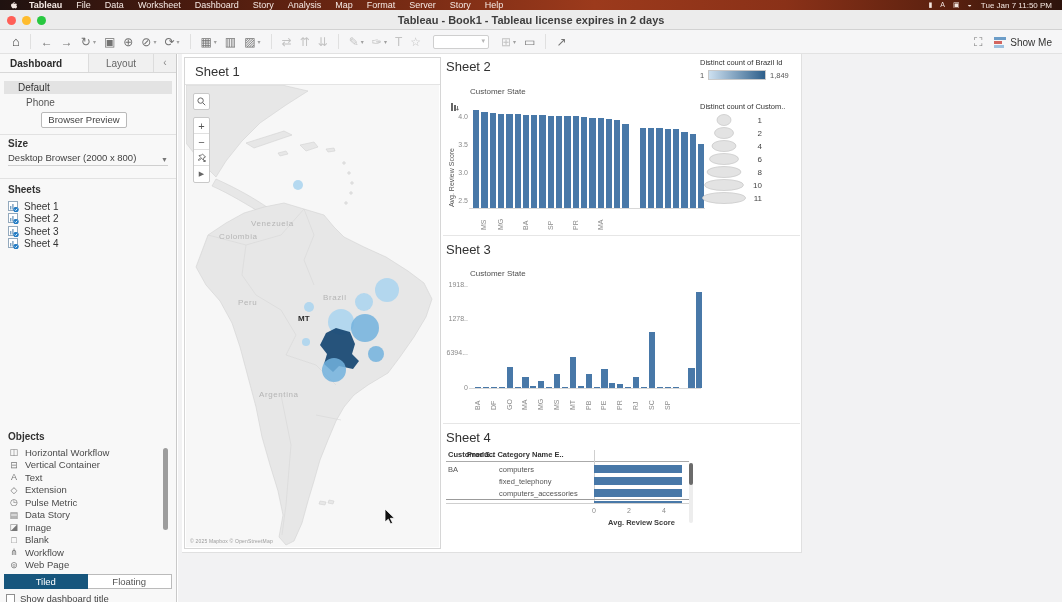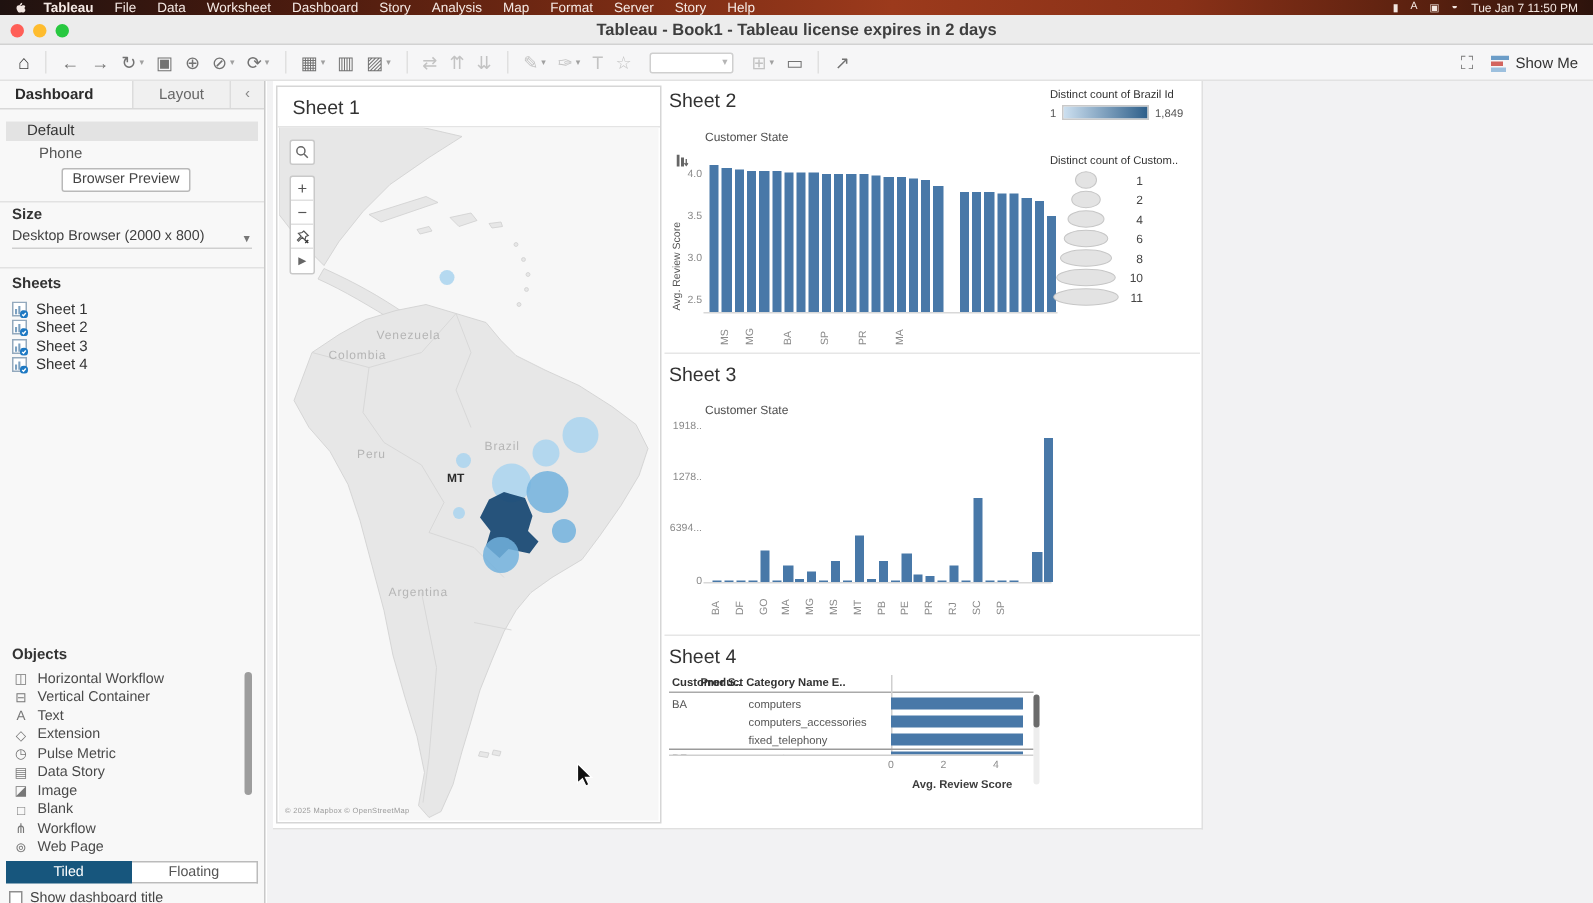--- a/index.html
+++ b/index.html
@@ -596,26 +596,26 @@
         <div class="t4-hline"></div>
         <div class="t4-vline"></div>
         <div class="t4-rows" id="t4-rows">
             <div class="t4-row">
               <span class="t4-state">BA</span>
               <span class="t4-cat">computers</span>
               <div class="t4-bar" style="width: 87.5px; background: rgb(72, 120, 168);"></div>
             </div>
             <div class="t4-row">
               <span class="t4-state"></span>
-              <span class="t4-cat">computers_accessories</span>
+              <span class="t4-cat">fixed_telephony</span>
               <div class="t4-bar" style="width: 87.5px; background: rgb(72, 120, 168);"></div>
             </div>
             <div class="t4-row">
               <span class="t4-state"></span>
-              <span class="t4-cat">fixed_telephony</span>
+              <span class="t4-cat">computers_accessories</span>
               <div class="t4-bar" style="width: 87.5px; background: rgb(72, 120, 168);"></div>
             </div>
             <div class="t4-row">
               <span class="t4-state">DF</span>
               <span class="t4-cat">computers</span>
               <div class="t4-bar" style="width: 87.5px; background: rgb(72, 120, 168);"></div>
             </div>
           </div>
         <div class="t4-groupline"></div>
         <div class="t4-botline"></div>

